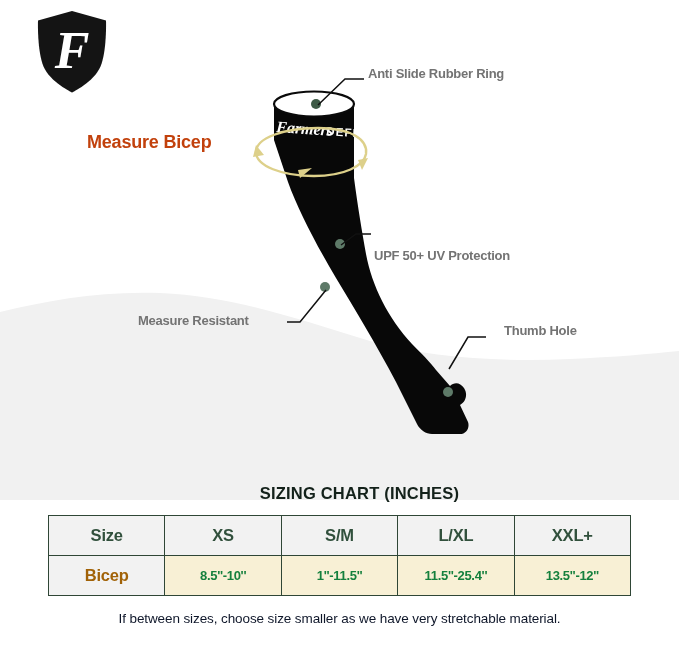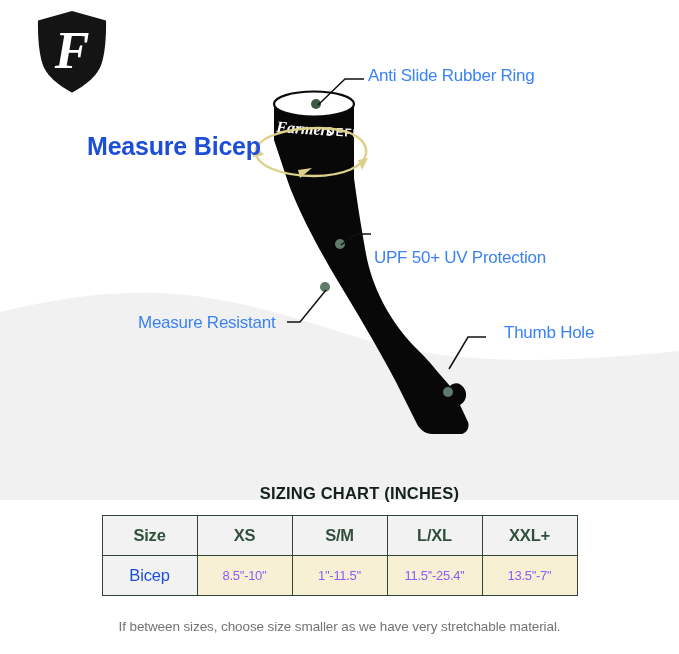--- a/index.html
+++ b/index.html
@@ -41,34 +41,34 @@
     position: absolute;
     left: 236px; top: 82px;
     width: 260px; height: 360px;
     z-index: 3;
   }
 
   
   .measure-bicep {
     position: absolute;
     left: 87px; top: 132px;
-    font-size: 25px;
+    font-size: 18px;
     font-weight: 700;
     letter-spacing: -0.2px;
-    color: #1d4ed8;
+    color: #c2410c;
     z-index: 5;
     white-space: nowrap;
   }
 
   
   .callout {
     position: absolute;
-    font-size: 17px;
-    font-weight: 400;
-    color: #3b82f6;
+    font-size: 13px;
+    font-weight: 700;
+    color: #737373;
     letter-spacing: -0.25px;
     white-space: nowrap;
     z-index: 5;
   }
   .callout-anti-slide { left: 368px; top: 66px; }
   .callout-upf        { left: 374px; top: 223px; margin-top: 25px; }
   .callout-scratch    { left: 138px; top: 313px; }
   .callout-thumb      { left: 468px; top: 323px; margin-left: 36px; }
 
   
@@ -92,56 +92,56 @@
     font-size: 16.5px;
     font-weight: 700;
     letter-spacing: 0.2px;
     color: #13211a;
     margin: 0 0 12px 0;
     padding-left: 40px;
   }
   table.sizing {
     border-collapse: collapse;
     margin: 0 auto;
-    width: 476px;
+    width: 583px;
     table-layout: fixed;
   }
   table.sizing td {
     border: 1.4px solid #2f4636;
     text-align: center;
     height: 40px;
     padding: 0 2px;
   }
   td.hdr {
     background: #f2f2f2;
     color: #31503c;
     font-size: 16.5px;
     font-weight: 700;
     letter-spacing: -0.2px;
   }
   td.rowlabel {
     background: #f2f2f2;
-    color: #1d4ed8;
+    color: #a16207;
     font-size: 16.5px;
-    font-weight: 400;
+    font-weight: 700;
     letter-spacing: -0.2px;
   }
   td.val {
     background: #f8f0d5;
-    color: #8b5cf6;
+    color: #15803d;
     font-size: 13px;
-    font-weight: 400;
+    font-weight: 700;
     letter-spacing: -0.3px;
   }
   .chart-note {
     text-align: center;
     font-size: 13.5px;
     font-weight: 400;
-    color: #737373;
-    margin-top: 23px;
+    color: #0f172a;
+    margin-top: 15px;
     letter-spacing: -0.1px;
   }
 </style>
 </head>
 <body>
 
 <div id="stage">
 
   <svg class="bg-wave" viewBox="0 0 679 500" preserveAspectRatio="none">
     <path d="M0,312 C50,300 100,291 160,293 C235,296 300,320 370,341
@@ -226,21 +226,21 @@
           <td class="hdr">XS</td>
           <td class="hdr">S/M</td>
           <td class="hdr">L/XL</td>
           <td class="hdr">XXL+</td>
         </tr>
         <tr>
           <td class="rowlabel">Bicep</td>
           <td class="val">8.5''-10''</td>
           <td class="val">1''-11.5''</td>
           <td class="val">11.5''-25.4''</td>
-          <td class="val">13.5''-7''</td>
+          <td class="val">13.5''-12''</td>
         </tr>
       </tbody>
     </table>
 
     <div class="chart-note">If between sizes, choose size smaller as we have very stretchable material.</div>
   </div>
 
 </div>
 
 </body></html>

